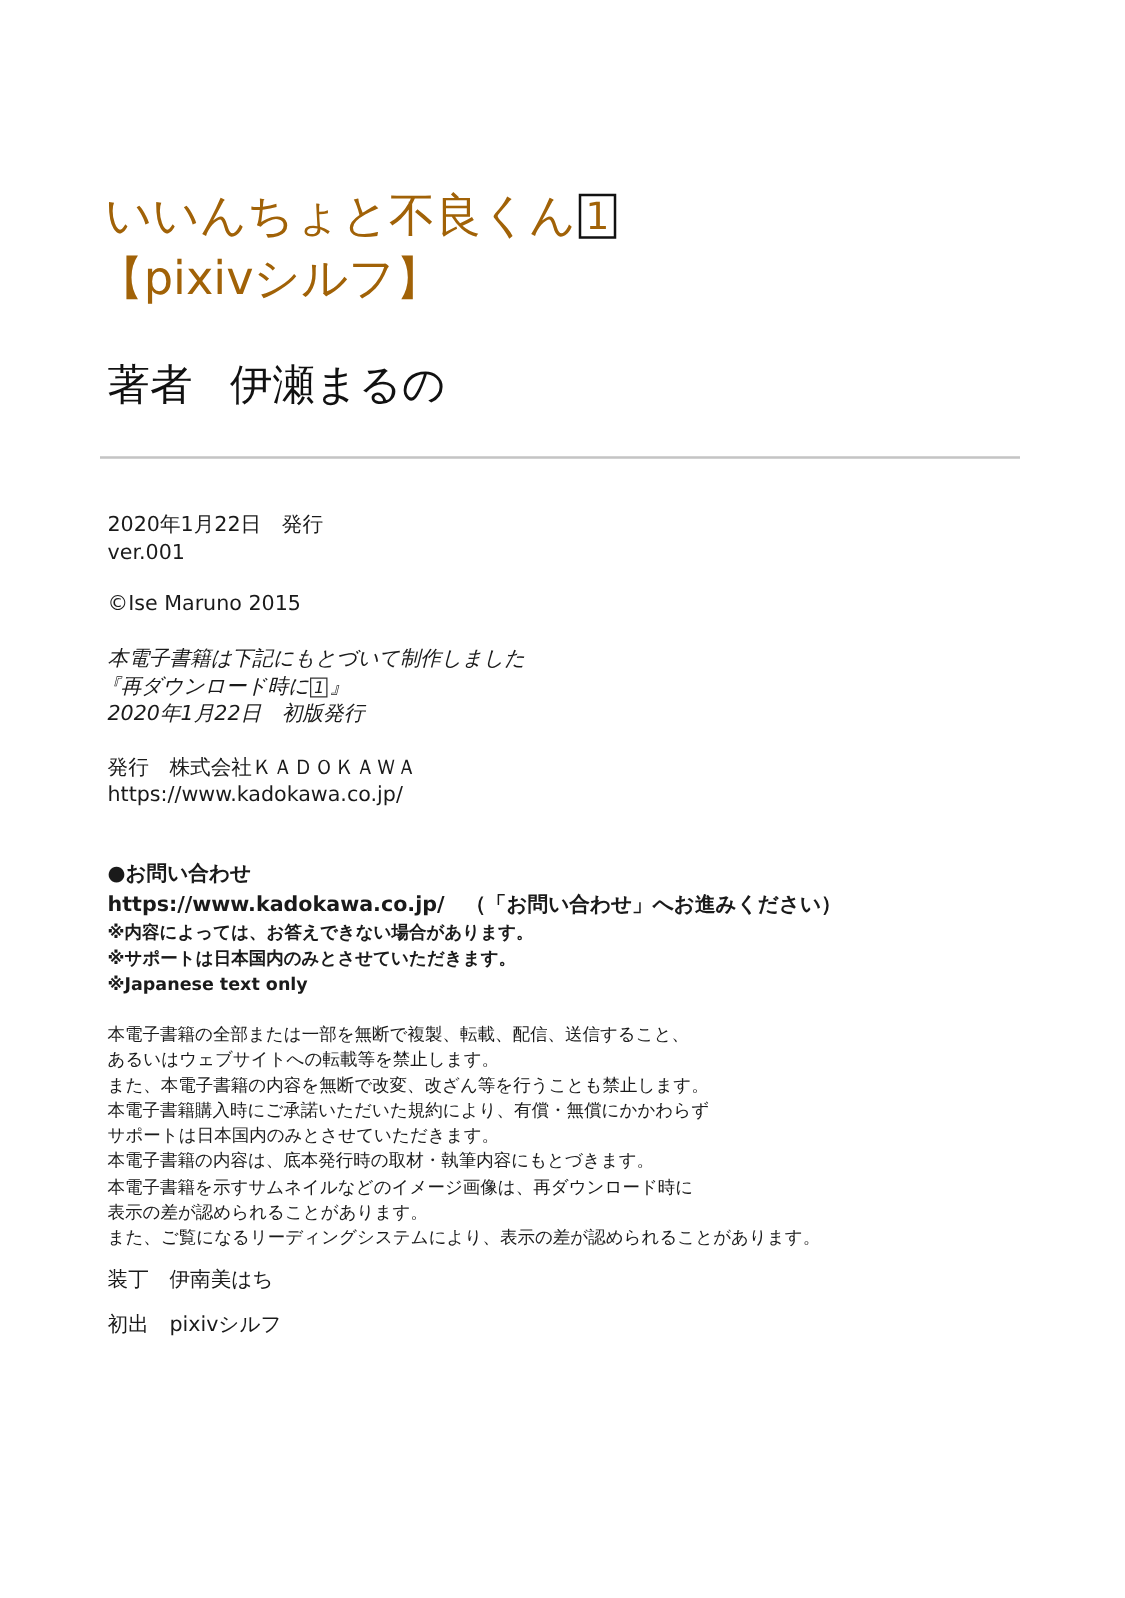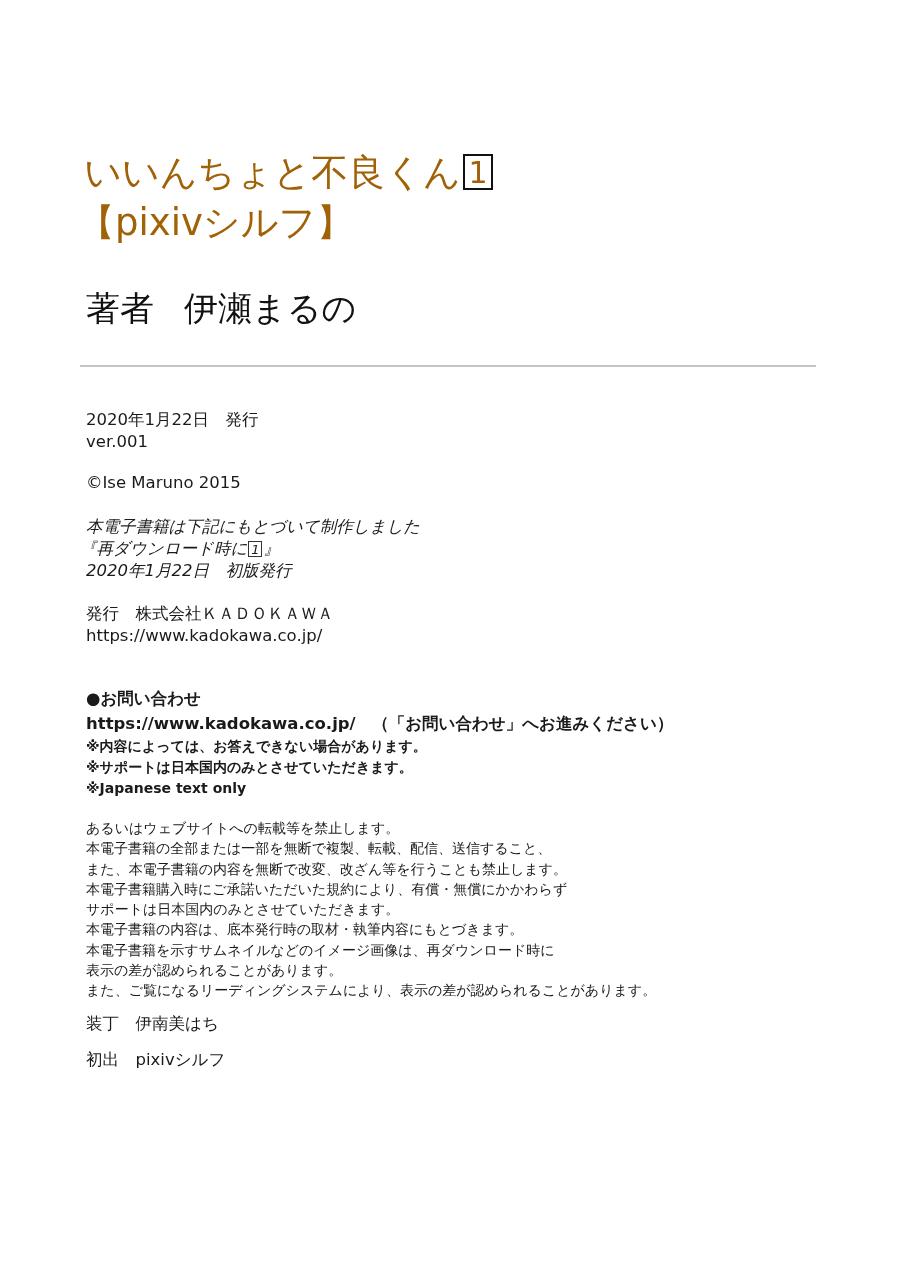--- a/index.html
+++ b/index.html
@@ -75,22 +75,22 @@
 
 <div class="block" style="top:688px;font-weight:bold;">
   <div class="line" style="margin-bottom:3px;">●お問い合わせ</div>
   <div class="line" style="margin-bottom:1px;">https://www.kadokawa.co.jp/　（「お問い合わせ」へお進みください）</div>
   <div class="line small">※内容によっては、お答えできない場合があります。</div>
   <div class="line small">※サポートは日本国内のみとさせていただきます。</div>
   <div class="line small">※Japanese text only</div>
 </div>
 
 <div class="block small" style="top:818px; line-height:20.3px;">
+  <div class="line">本電子書籍の全部または一部を無断で複製、転載、配信、送信すること、</div>
   <div class="line">あるいはウェブサイトへの転載等を禁止します。</div>
-  <div class="line">本電子書籍の全部または一部を無断で複製、転載、配信、送信すること、</div>
   <div class="line">また、本電子書籍の内容を無断で改変、改ざん等を行うことも禁止します。</div>
   <div class="line">本電子書籍購入時にご承諾いただいた規約により、有償・無償にかかわらず</div>
   <div class="line">サポートは日本国内のみとさせていただきます。</div>
   <div class="line">本電子書籍の内容は、底本発行時の取材・執筆内容にもとづきます。</div>
   <div class="line">本電子書籍を示すサムネイルなどのイメージ画像は、再ダウンロード時に</div>
   <div class="line">表示の差が認められることがあります。</div>
   <div class="line">また、ご覧になるリーディングシステムにより、表示の差が認められることがあります。</div>
 </div>
 
 <div class="block" style="top:1013px;">

